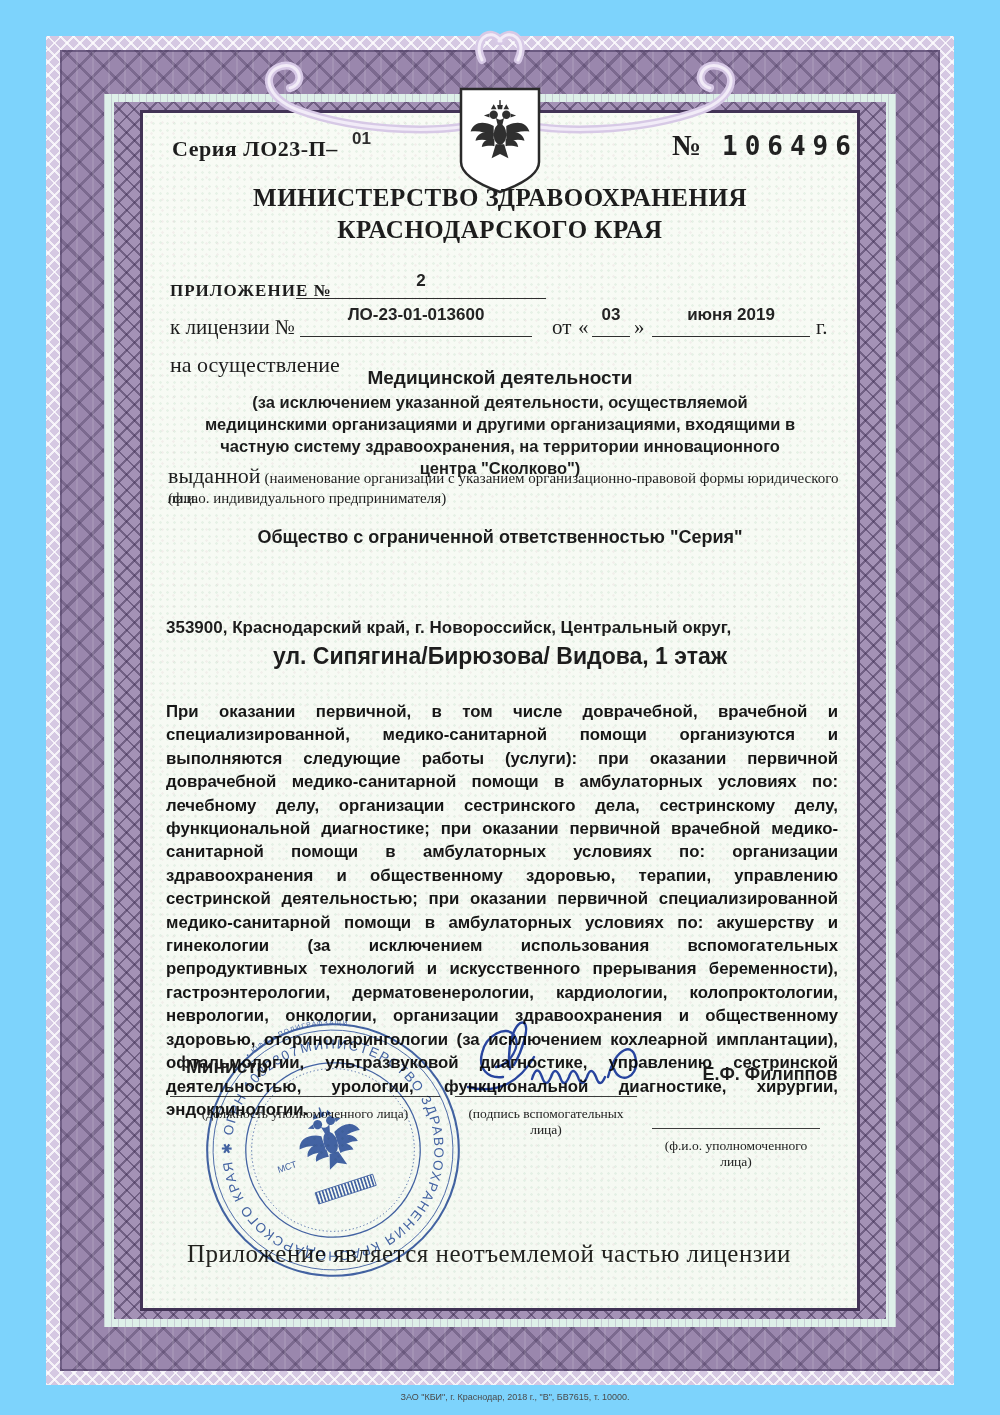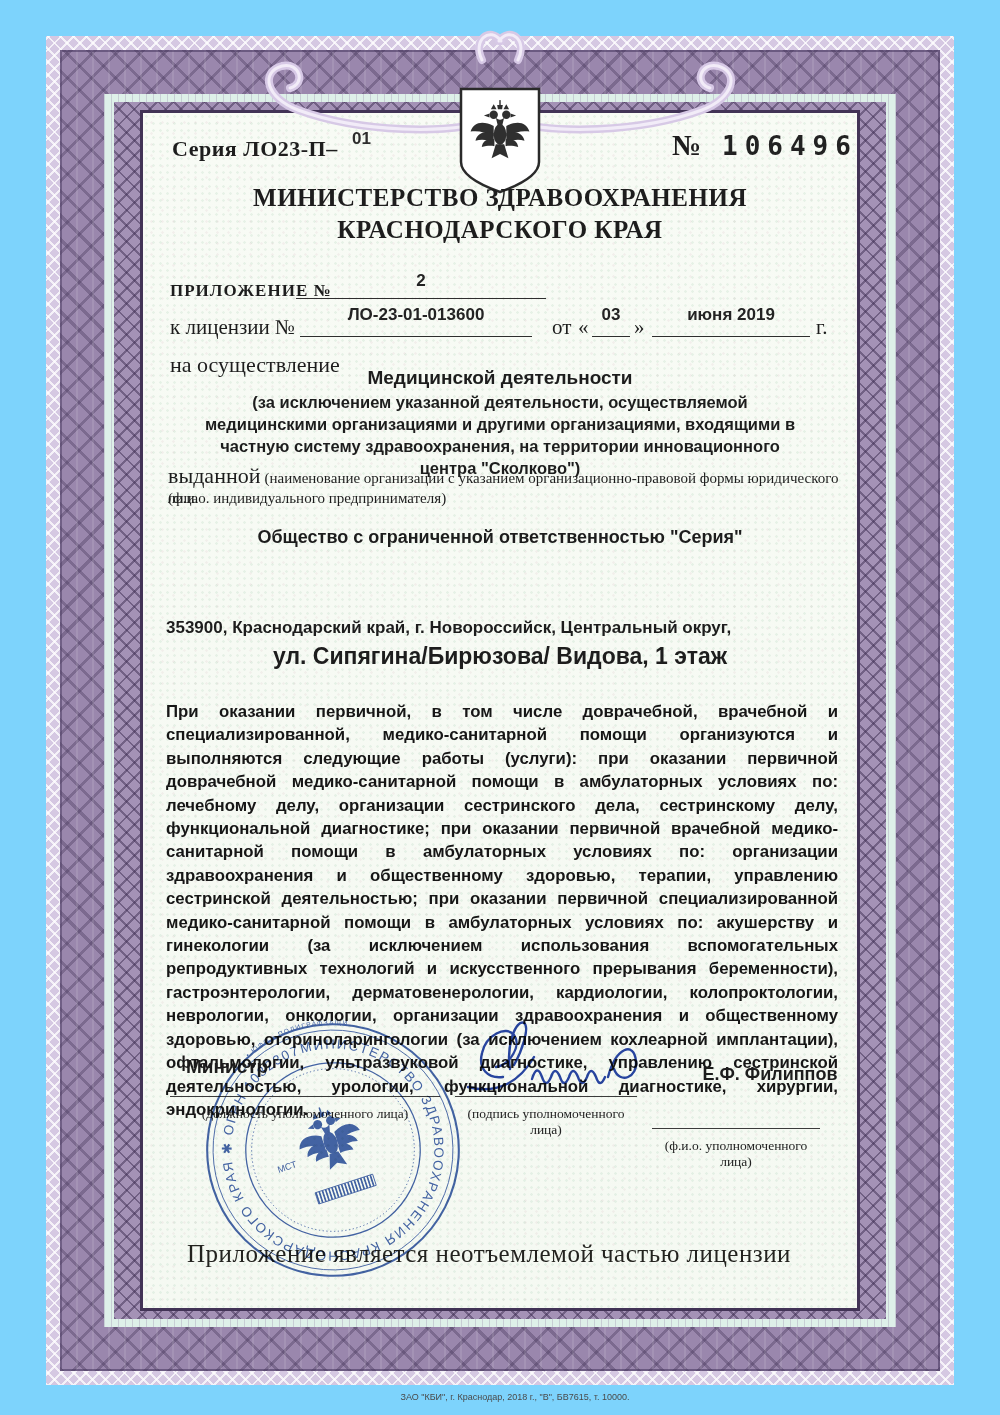--- a/index.html
+++ b/index.html
@@ -177,21 +177,21 @@
 
     <div class="abs works" data-name="licensed-works-paragraph">При оказании первичной, в том числе доврачебной, врачебной и специализированной, медико-санитарной помощи организуются и выполняются следующие работы (услуги): при оказании первичной доврачебной медико-санитарной помощи в амбулаторных условиях по: лечебному делу, организации сестринского дела, сестринскому делу, функциональной диагностике; при оказании первичной врачебной медико-санитарной помощи в амбулаторных условиях по: организации здравоохранения и общественному здоровью, терапии, управлению сестринской деятельностью; при оказании первичной специализированной медико-санитарной помощи в амбулаторных условиях по: акушерству и гинекологии (за исключением использования вспомогательных репродуктивных технологий и искусственного прерывания беременности), гастроэнтерологии, дерматовенерологии, кардиологии, колопроктологии, неврологии, онкологии, организации здравоохранения и общественному здоровью, оториноларингологии (за исключением кохлеарной имплантации), офтальмологии, ультразвуковой диагностике, управлению сестринской деятельностью, урологии, функциональной диагностике, хирургии, эндокринологии.</div>
 
     <div class="abs sans-b" style="left:186px;top:1056px;font-size:19px;" data-name="minister-title">Министр</div>
     <div class="abs sans-b" style="left:690px;top:1064px;width:160px;text-align:center;font-size:18px;" data-name="official-name">Е.Ф. Филиппов</div>
 
     <div class="sigline" style="left:170px;top:1096px;width:270px;" data-name="signature-line-position">
       <span data-name="caption-position">(должность уполномоченного лица)</span>
     </div>
     <div class="sigline" style="left:455px;top:1096px;width:182px;" data-name="signature-line-autograph">
-      <span data-name="caption-signature">(подпись уполномоченного лица)</span>
+      <span data-name="caption-signature">(подпись вспомогательных лица)</span>
     </div>
     <div class="sigline" style="left:652px;top:1096px;width:168px;margin-top:32px;" data-name="signature-line-name">
       <span data-name="caption-name">(ф.и.о. уполномоченного лица)</span>
     </div>
 
     <div class="abs statement" data-name="integral-part-statement">Приложение является неотъемлемой частью лицензии</div>
     <div class="abs printinfo" data-name="print-shop-info">ЗАО "КБИ", г. Краснодар, 2018 г., "В", БВ7615, т. 10000.</div>
   </div>
 
   <svg class="autograph" viewBox="0 0 250 88" data-name="autograph-signature">

